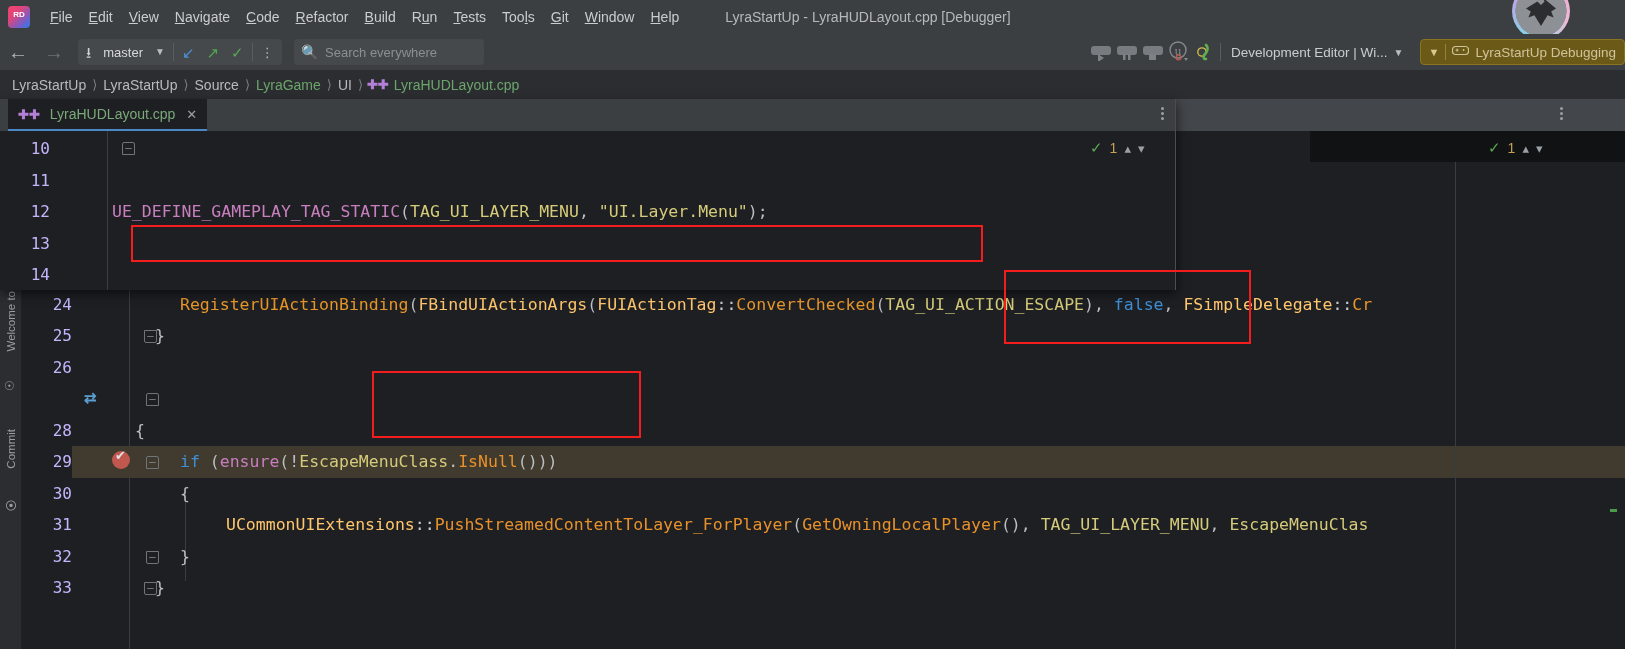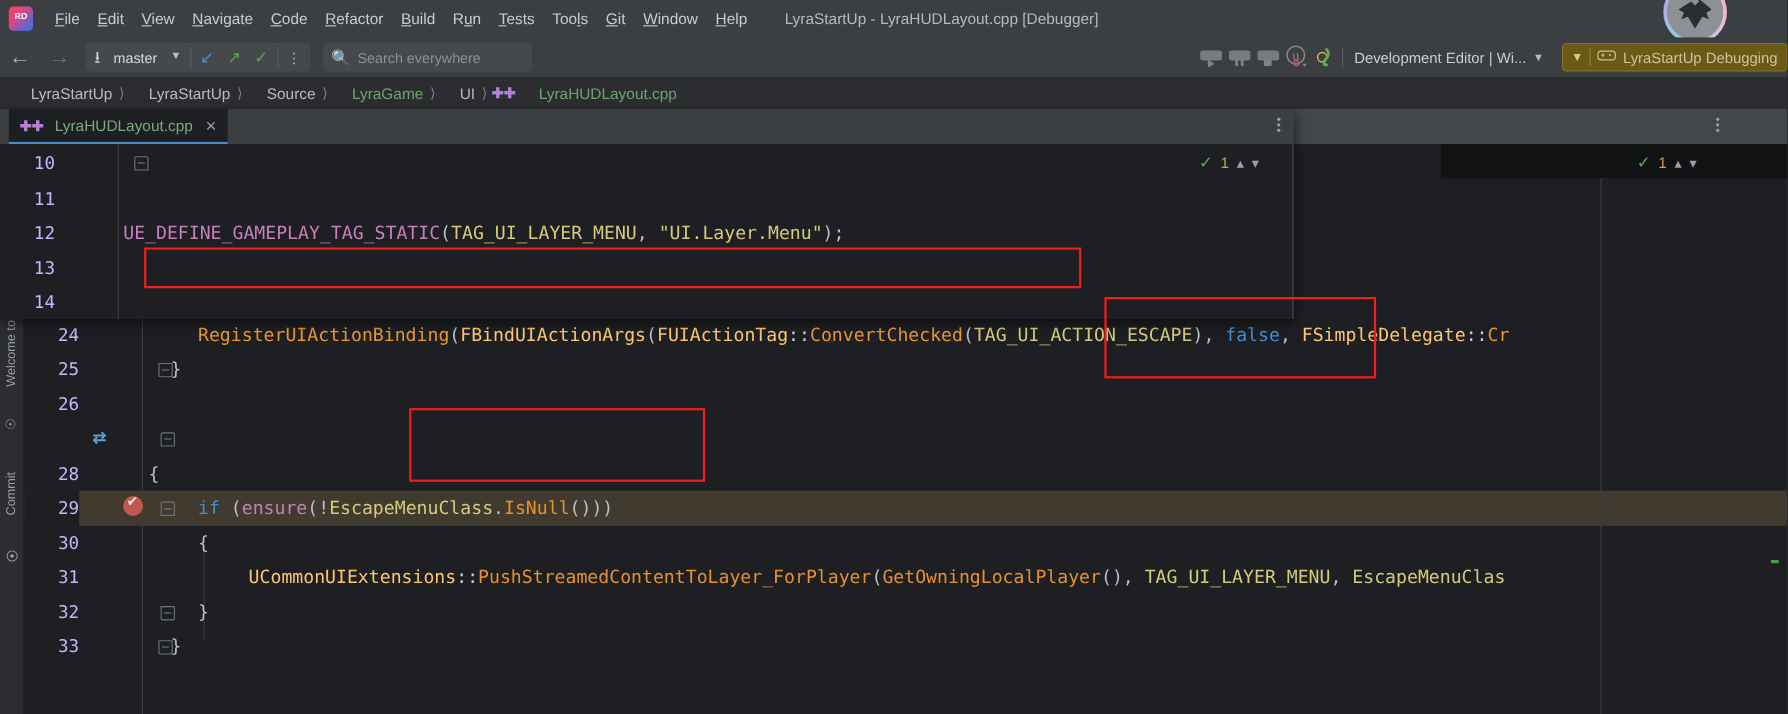--- a/index.html
+++ b/index.html
@@ -27,21 +27,21 @@
     content:"RD"; position:absolute; left:0; right:0; top:4px;
     text-align:center; font-size:8px; font-weight:bold; color:#fff;
     font-family:"Liberation Sans",sans-serif;
   }
   .menu-item {
     font-size: 14px; color: #c9ccd1; padding: 3px 8px; white-space: nowrap;
     cursor: default;
   }
   .menu-item span.mn { text-decoration: underline; }
   .win-title {
-    font-size: 14px; color: #b6b9bd; margin-left: 26px; white-space: nowrap;
+    font-size: 14px; color: #b6b9bd; margin-left: 38px; white-space: nowrap;
   }
   .ue-badge{
     position:absolute; right:55px; top:-18px; width:58px; height:58px;
     border-radius:50%;
     background:
       radial-gradient(circle at 50% 50%, #8d9095 0 62%, rgba(0,0,0,0) 63%),
       conic-gradient(from 200deg, #7fd8e8, #b9a7e6, #f0a8cf, #efb9d6, #7fd8e8);
   }
   .ue-badge::after{
     content:""; position:absolute; left:50%; top:50%;
@@ -82,21 +82,21 @@
   }
   .run-pill .chev { color:#d7c98f; font-size:11px; }
   .pill-div { width:1px;height:16px;background:#94813a; }
 
   
   .breadcrumb {
     position:absolute; left:0; top:70px; width:1625px; height:29px;
     background:#2b2d30; display:flex; align-items:center; padding-left:10px;
     font-size:14px; color:#b7bac0;
   }
-  .crumb { padding:0 2px; white-space:nowrap;margin-left:16px; }
+  .crumb { padding:0 2px; white-space:nowrap; }
   .crumb.green { color:#6ca56c; }
   .crumb-sep { color:#7b7f85; padding:0 4px; font-size:13px; }
   .cpp-glyph { color:#b47fd6; font-weight:bold; font-size:13px; margin-right:3px;}
 
   
   .leftstrip {
     position:absolute; left:0; top:99px; width:22px; height:550px;
     background:#2b2d30; border-right:1px solid #1f2123;
   }
   .vlabel {

